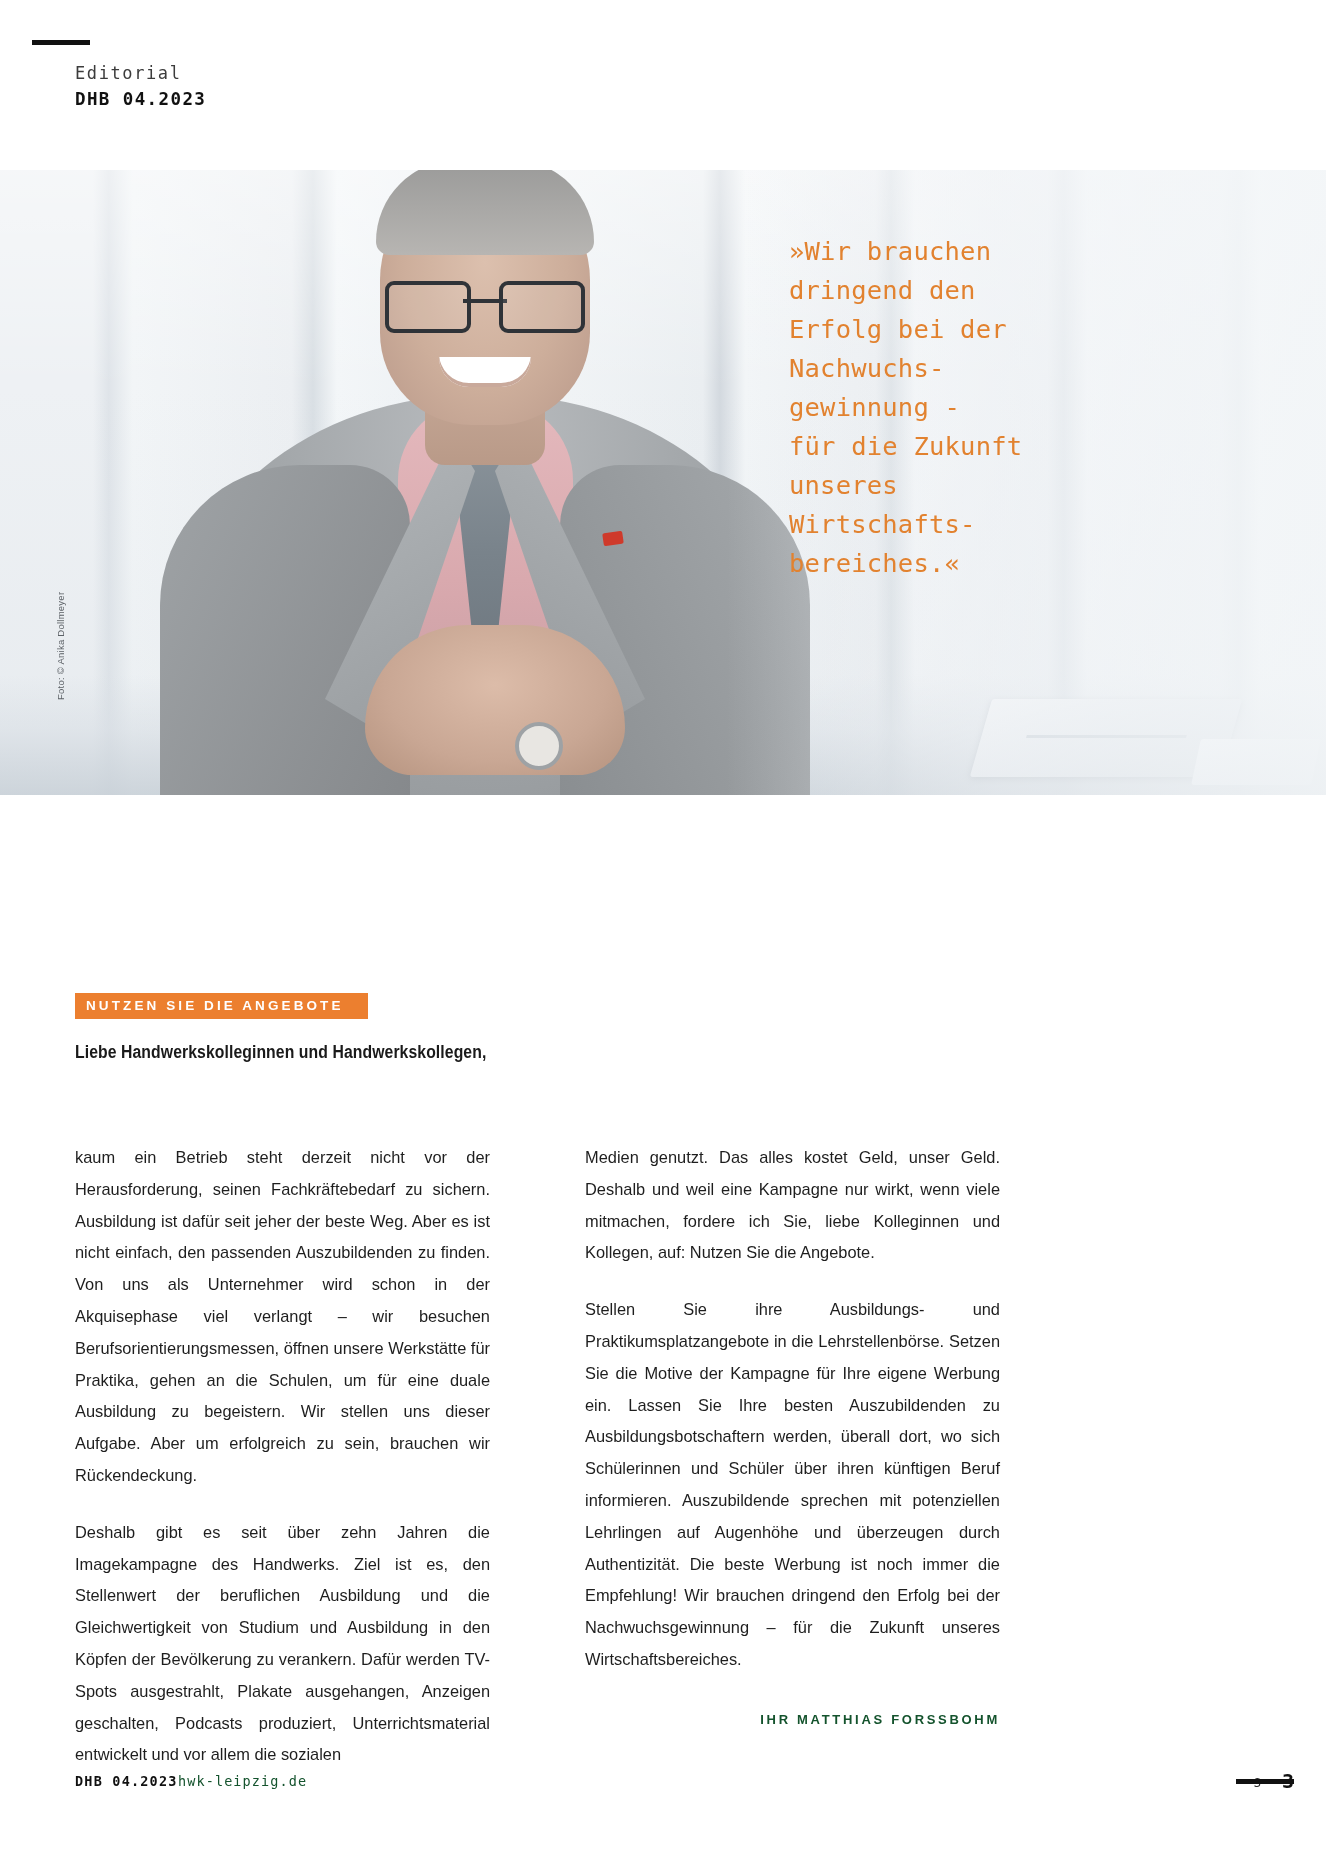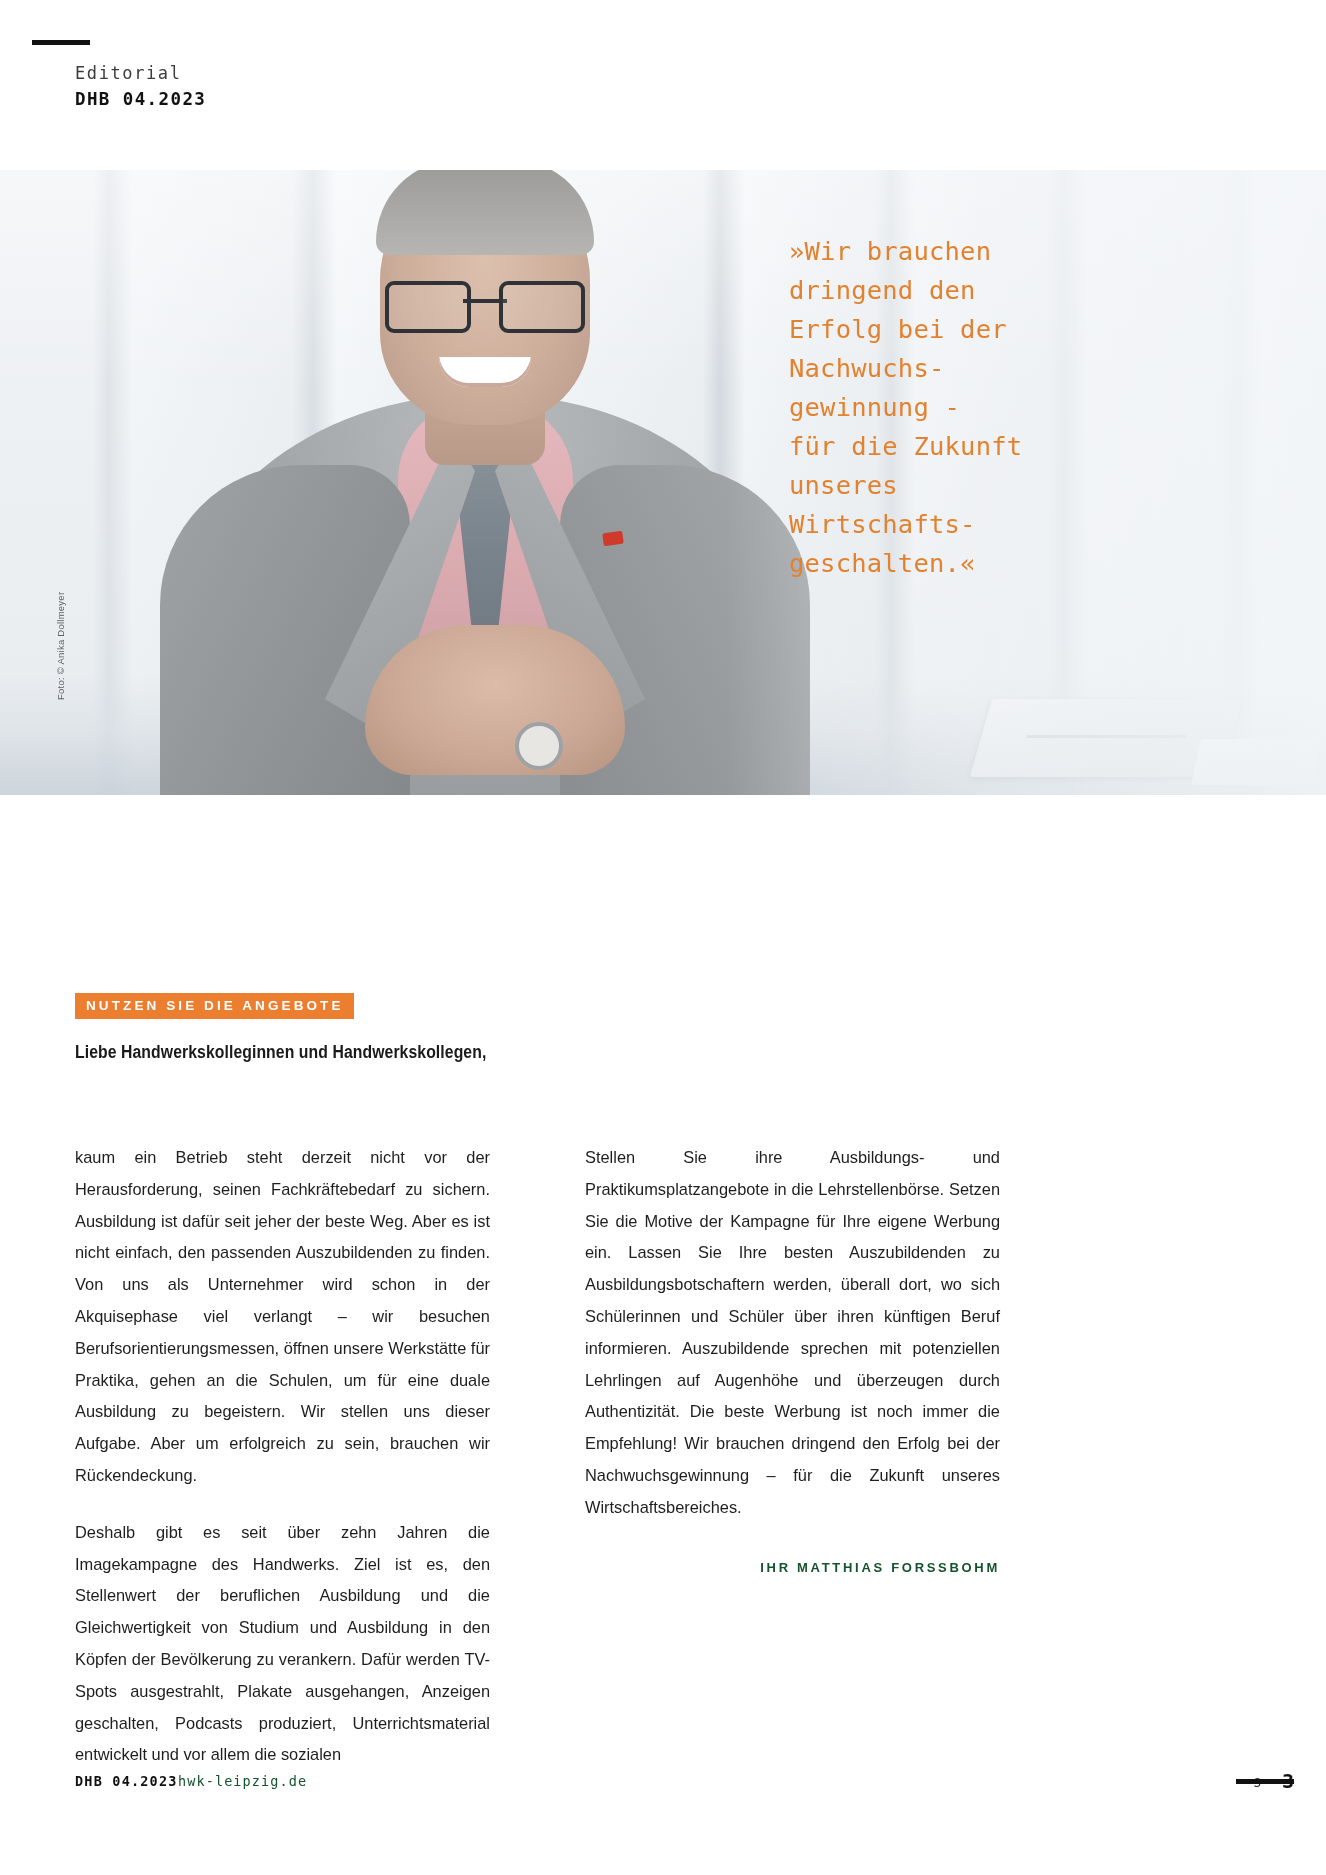--- a/index.html
+++ b/index.html
@@ -167,21 +167,21 @@
     font-family:"DejaVu Sans Mono", monospace;
     font-size:25.5px;line-height:39px;color:#e2822f;letter-spacing:.2px;
     white-space:pre-line;
   }
 
   
   .badge{
     position:absolute;left:75px;top:993px;
     background:#ec7f2f;color:#ffffff;
     font-size:13.5px;font-weight:bold;letter-spacing:3.1px;
-    padding:6px 10px 6px 11px;line-height:1;
+    padding:6px 24px 6px 11px;line-height:1;
   }
   .greeting{
     position:absolute;left:75px;top:1042px;width:880px;
     font-size:17.5px;font-weight:bold;color:#1a1a1a;
     font-family:"Liberation Sans Narrow","Liberation Sans", sans-serif;
     transform:scaleX(.9);transform-origin:left top;letter-spacing:.1px;
   }
 
   
   .cols{
@@ -275,31 +275,32 @@
   <div class="credit">Foto: © Anika Dollmeyer</div>
 
   <div class="pullquote">»Wir brauchen
 dringend den
 Erfolg bei der
 Nachwuchs-
 gewinnung -
 für die Zukunft
 unseres
 Wirtschafts-
-geschalten.«</div>
+bereiches.«</div>
 
   <div class="badge">NUTZEN SIE DIE ANGEBOTE</div>
   <div class="greeting">Liebe Handwerkskolleginnen und Handwerkskollegen,</div>
 
   <div class="cols">
     <div class="col left">
       <p>kaum ein Betrieb steht derzeit nicht vor der Herausforderung, seinen Fachkräftebedarf zu sichern. Ausbildung ist dafür seit jeher der beste Weg. Aber es ist nicht einfach, den passenden Auszubildenden zu finden. Von uns als Unternehmer wird schon in der Akquisephase viel verlangt – wir besuchen Berufsorientierungsmessen, öffnen unsere Werkstätte für Praktika, gehen an die Schulen, um für eine duale Ausbildung zu begeistern. Wir stellen uns dieser Aufgabe. Aber um erfolgreich zu sein, brauchen wir Rückendeckung.</p>
       <p>Deshalb gibt es seit über zehn Jahren die Imagekampagne des Handwerks. Ziel ist es, den Stellenwert der beruflichen Ausbildung und die Gleichwertigkeit von Studium und Ausbildung in den Köpfen der Bevölkerung zu verankern. Dafür werden TV-Spots ausgestrahlt, Plakate ausgehangen, Anzeigen geschalten, Podcasts produziert, Unterrichtsmaterial entwickelt und vor allem die sozialen</p>
     </div>
     <div class="col right">
+      <p>Medien genutzt. Das alles kostet Geld, unser Geld. Deshalb und weil eine Kampagne nur wirkt, wenn viele mitmachen, fordere ich Sie, liebe Kolleginnen und Kollegen, auf: Nutzen Sie die Angebote.</p>
       <p>Stellen Sie ihre Ausbildungs- und Praktikumsplatzangebote in die Lehrstellenbörse. Setzen Sie die Motive der Kampagne für Ihre eigene Werbung ein. Lassen Sie Ihre besten Auszubildenden zu Ausbildungsbotschaftern werden, überall dort, wo sich Schülerinnen und Schüler über ihren künftigen Beruf informieren. Auszubildende sprechen mit potenziellen Lehrlingen auf Augenhöhe und überzeugen durch Authentizität. Die beste Werbung ist noch immer die Empfehlung! Wir brauchen dringend den Erfolg bei der Nachwuchsgewinnung – für die Zukunft unseres Wirtschaftsbereiches.</p>
       <div class="signature">IHR MATTHIAS FORSSBOHM</div>
     </div>
   </div>
 
   <div class="footer">
     <div class="footer-issue">DHB 04.2023</div>
     <div class="footer-url">hwk-leipzig.de</div>
     <div class="footer-pagelabel">S</div>
     <div class="footer-pagenum">3</div>

